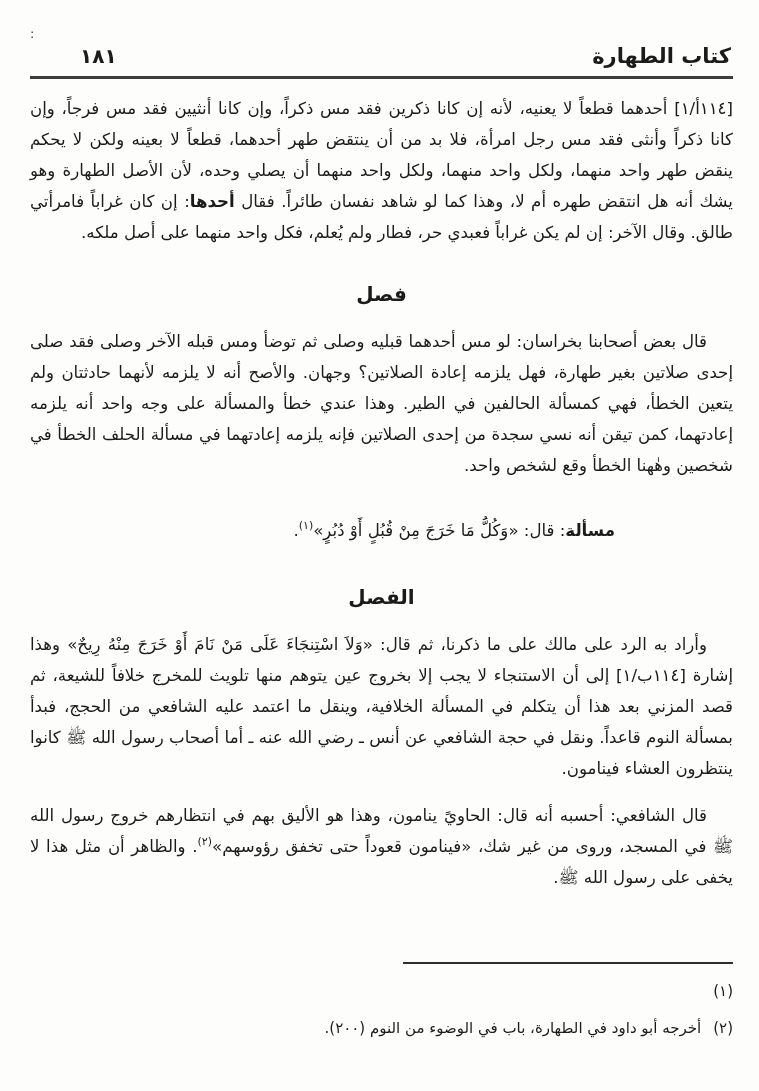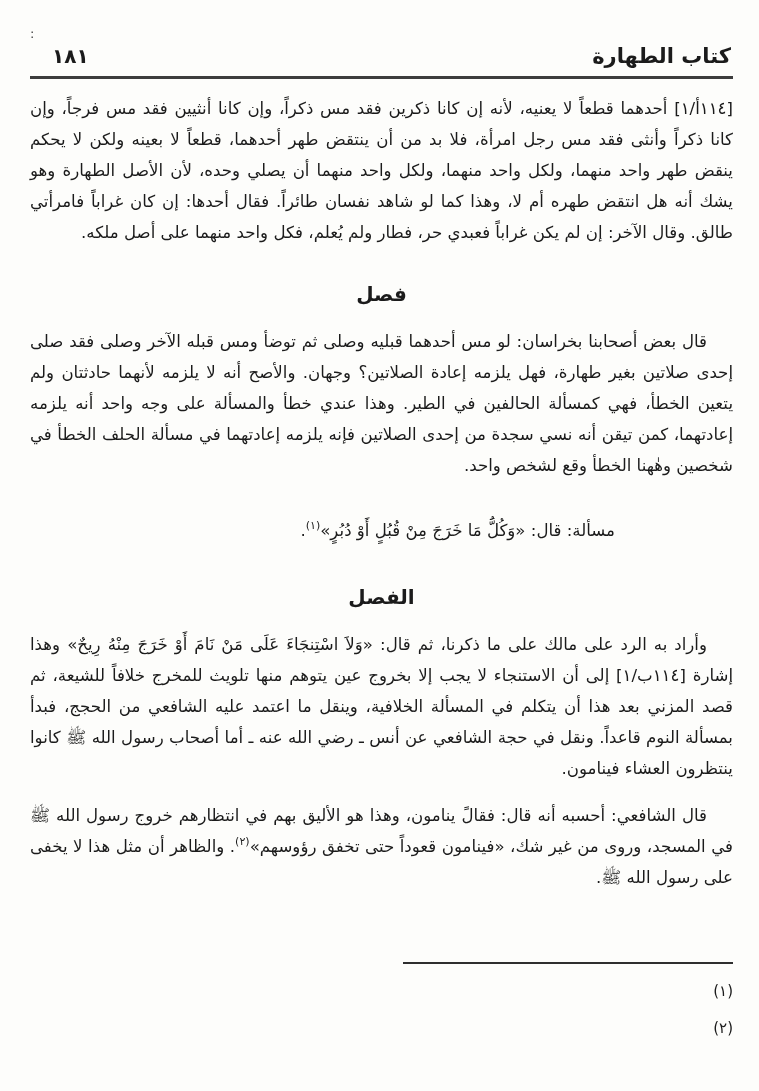--- a/index.html
+++ b/index.html
@@ -18,21 +18,21 @@
     font-size:13px; color:#444;
     direction:ltr;
   }
   .page-header {
     display:flex; justify-content:space-between; align-items:flex-end;
     margin:0 26px 0 30px;
     padding:44px 2px 8px 0;
     border-bottom:3px solid #3d3d3d;
   }
   .book-title { font-size:21px; font-weight:700; }
-  .page-number { font-size:20px; font-weight:700; margin-left:22px; letter-spacing:1px; }
+  .page-number { font-size:20px; font-weight:700; margin-left:50px; letter-spacing:1px; }
   .page-body {
     margin:0 26px 0 30px;
     font-size:16.6px;
     line-height:31px;
     text-align:justify;
     text-justify:inter-word;
   }
   .para { margin-top:14px; }
   .para.indent { text-indent:26px;margin-top:16px; }
   .section-heading {
@@ -41,21 +41,21 @@
     line-height:31px;
     margin-top:31px;
   }
   .section-heading.second { margin-top:36px; }
   .masala {
     margin-top:34px;
     padding-right:118px;
     text-align:right;
     line-height:31px;
   }
-  .bold { font-weight:400; }
+  .bold { font-weight:700; }
   .fn-ref {
     font-size:11px;
     vertical-align:7px;
     line-height:0;
   }
   .footnotes {
     position:absolute;
     top:960px; right:26px; left:30px;
     background:#fdfdfb;
     font-size:15px;
@@ -94,27 +94,28 @@
     <h2 class="section-heading">فصل</h2>
 
     <p class="para indent"><span>قال بعض أصحابنا بخراسان: لو مس أحدهما قبليه وصلى ثم توضأ ومس قبله الآخر وصلى فقد صلى إحدى صلاتين بغير طهارة، فهل يلزمه إعادة الصلاتين؟ وجهان. والأصح أنه لا يلزمه لأنهما حادثتان ولم يتعين الخطأ، فهي كمسألة الحالفين في الطير. وهذا عندي خطأ والمسألة على وجه واحد أنه يلزمه إعادتهما، كمن تيقن أنه نسي سجدة من إحدى الصلاتين فإنه يلزمه إعادتهما في مسألة الحلف الخطأ في شخصين وهٰهنا الخطأ وقع لشخص واحد.</span></p>
 
     <p class="masala"><span class="bold">مسألة</span><span>: قال: «وَكُلُّ مَا خَرَجَ مِنْ قُبُلٍ أَوْ دُبُرٍ»</span><sup class="fn-ref">(١)</sup><span>.</span></p>
 
     <h2 class="section-heading second">الفصل</h2>
 
     <p class="para indent"><span>وأراد به الرد على مالك على ما ذكرنا، ثم قال: «وَلاَ اسْتِنجَاءَ عَلَى مَنْ نَامَ أَوْ خَرَجَ مِنْهُ رِيحٌ» وهذا إشارة [١١٤ب/١] إلى أن الاستنجاء لا يجب إلا بخروج عين يتوهم منها تلويث للمخرج خلافاً للشيعة، ثم قصد المزني بعد هذا أن يتكلم في المسألة الخلافية، وينقل ما اعتمد عليه الشافعي من الحجج، فبدأ بمسألة النوم قاعداً. ونقل في حجة الشافعي عن أنس ـ رضي الله عنه ـ أما أصحاب رسول الله ﷺ كانوا ينتظرون العشاء فينامون.</span></p>
 
-    <p class="para indent"><span>قال الشافعي: أحسبه أنه قال: فقالً ينامون، وهذا هو الأليق بهم في انتظارهم خروج رسول الله ﷺ في المسجد، وروى من غير شك، «فينامون قعوداً حتى تخفق رؤوسهم»</span><sup class="fn-ref">(٢)</sup><span>. والظاهر أن مثل هذا لا يخفى على رسول الله ﷺ.</span></p>
+    <p class="para indent"><span>قال الشافعي: أحسبه أنه قال: الحاويً ينامون، وهذا هو الأليق بهم في انتظارهم خروج رسول الله ﷺ في المسجد، وروى من غير شك، «فينامون قعوداً حتى تخفق رؤوسهم»</span><sup class="fn-ref">(٢)</sup><span>. والظاهر أن مثل هذا لا يخفى على رسول الله ﷺ.</span></p>
 
   </main>
 
   <footer class="footnotes">
     <div class="footnote-sep"></div>
     <div class="footnote">
       <span class="fn-num">(١)</span>
     </div>
     <div class="footnote">
       <span class="fn-num">(٢)</span>
+      <span class="fn-text">أخرجه أبو داود في الطهارة، باب في الوضوء من النوم (٢٠٠).</span>
     </div>
   </footer>
 
 </div>
 
 </body></html>

